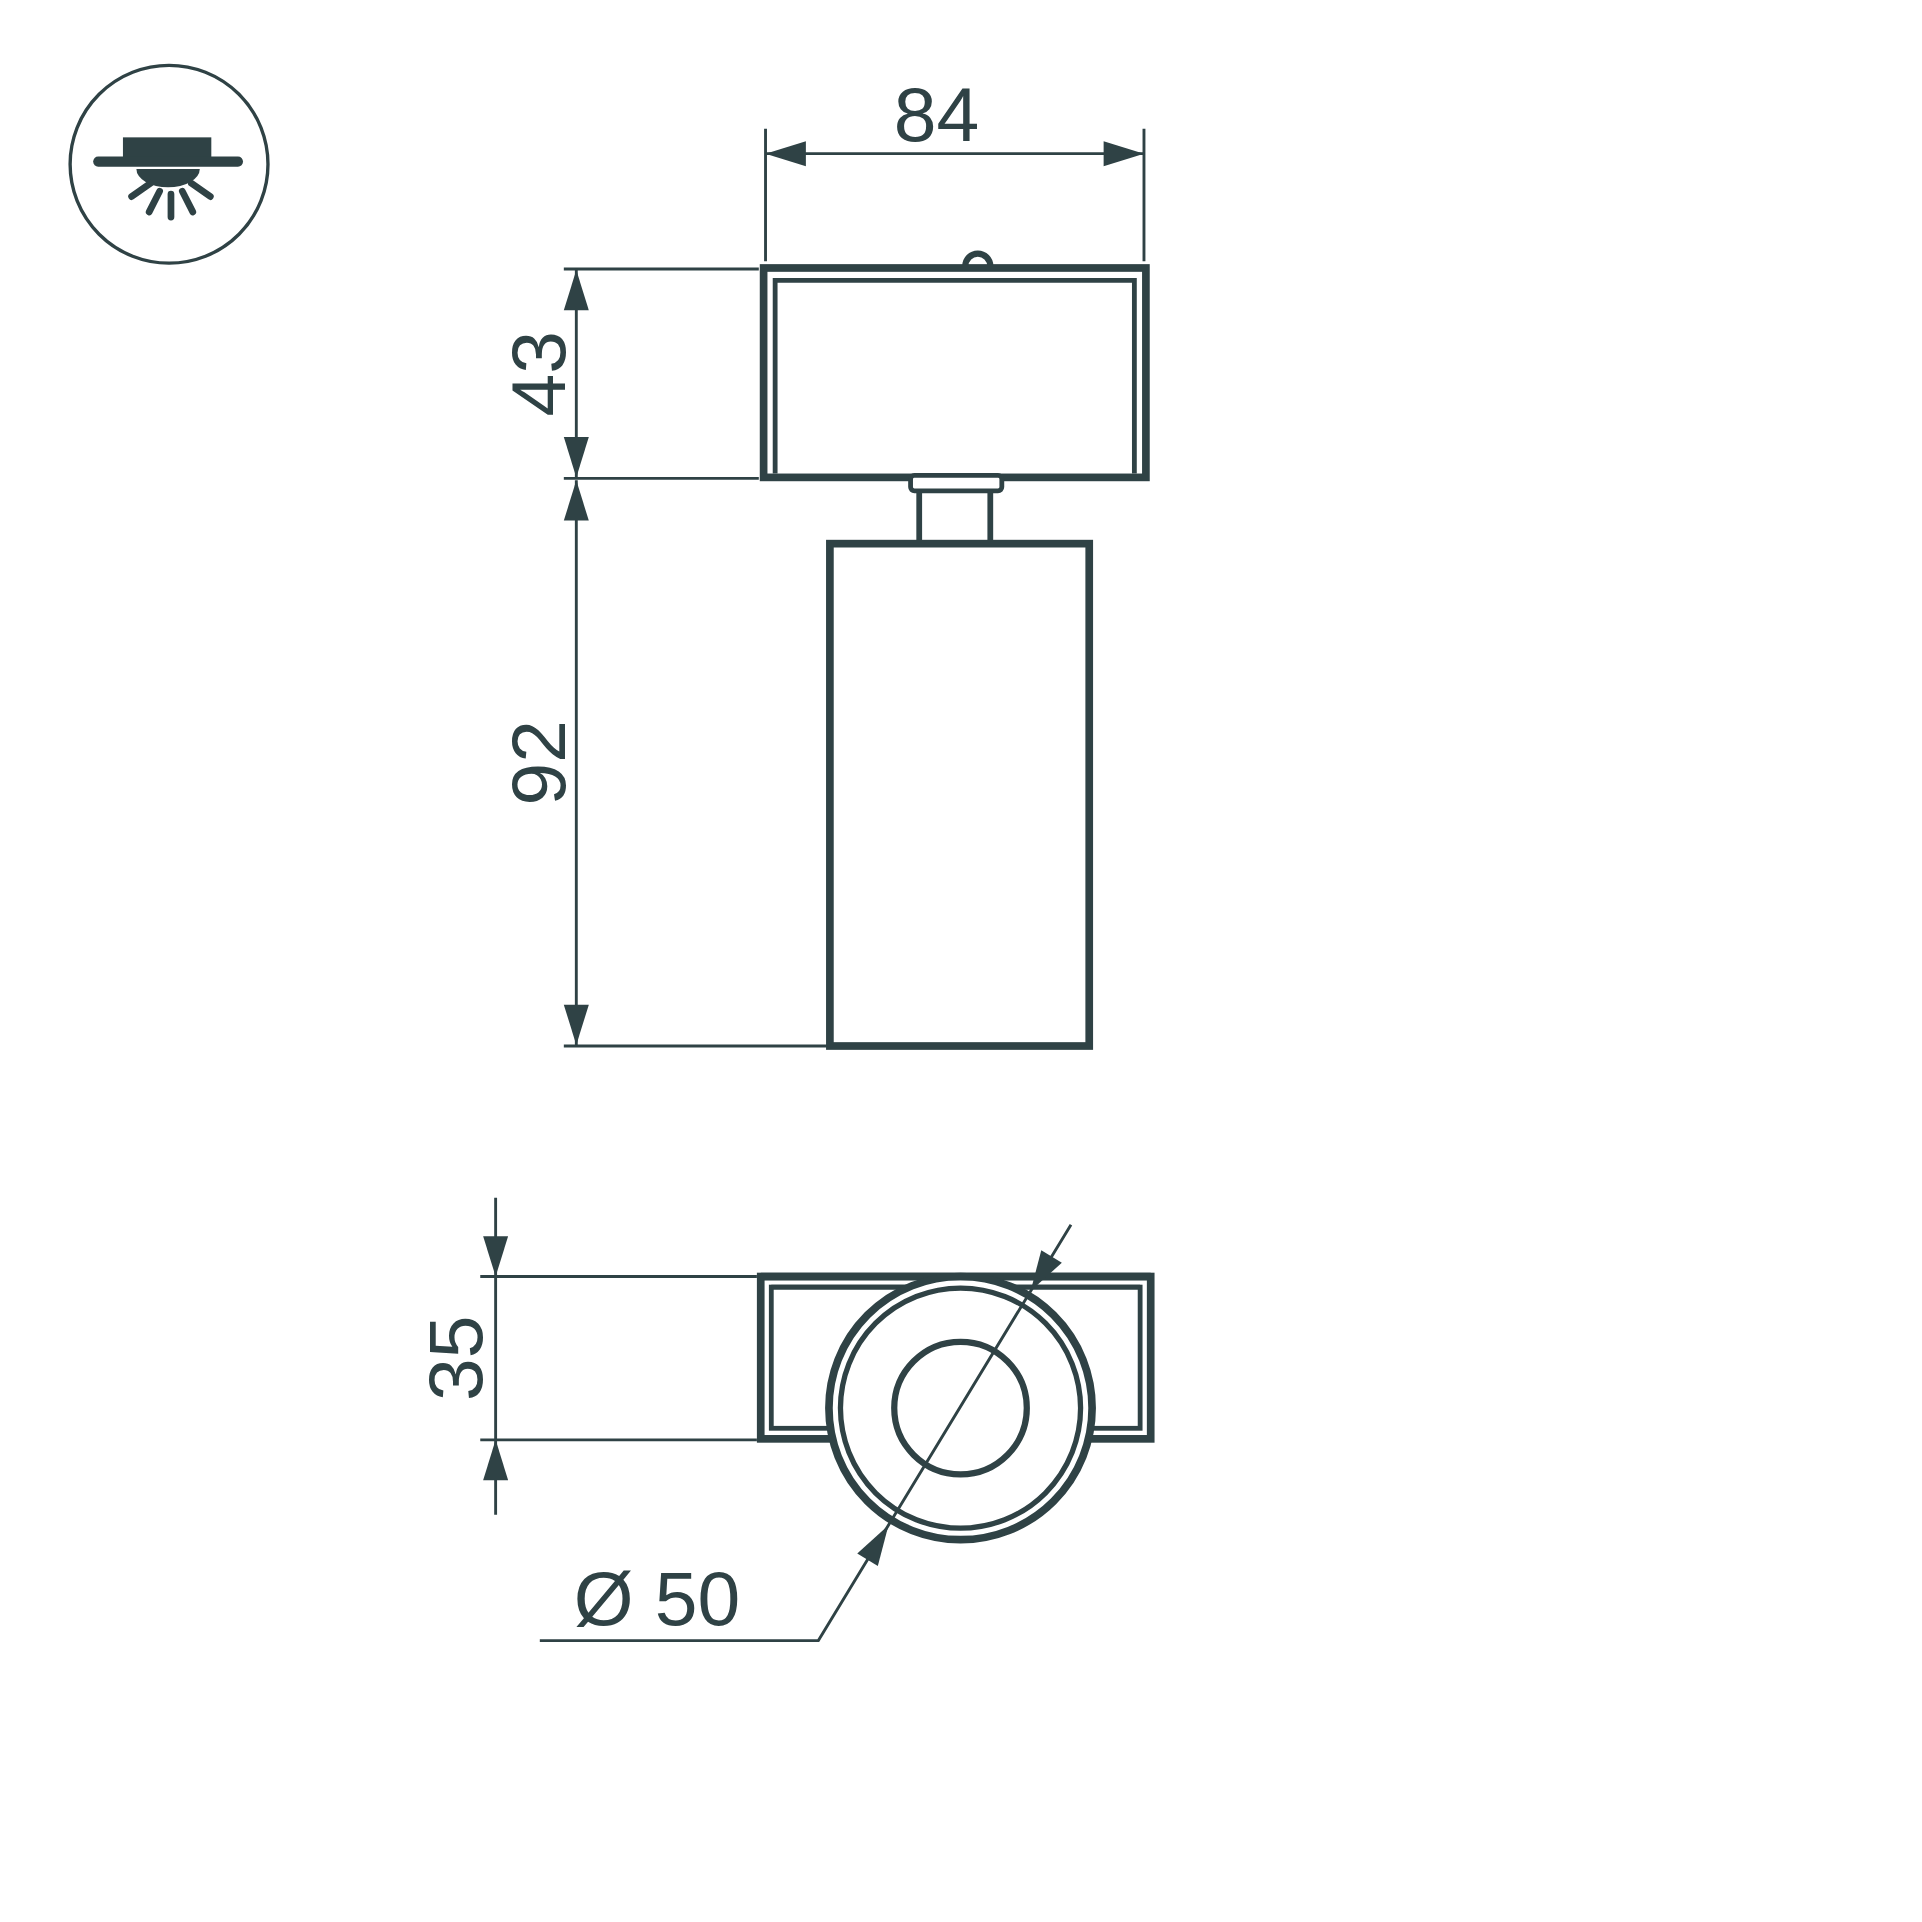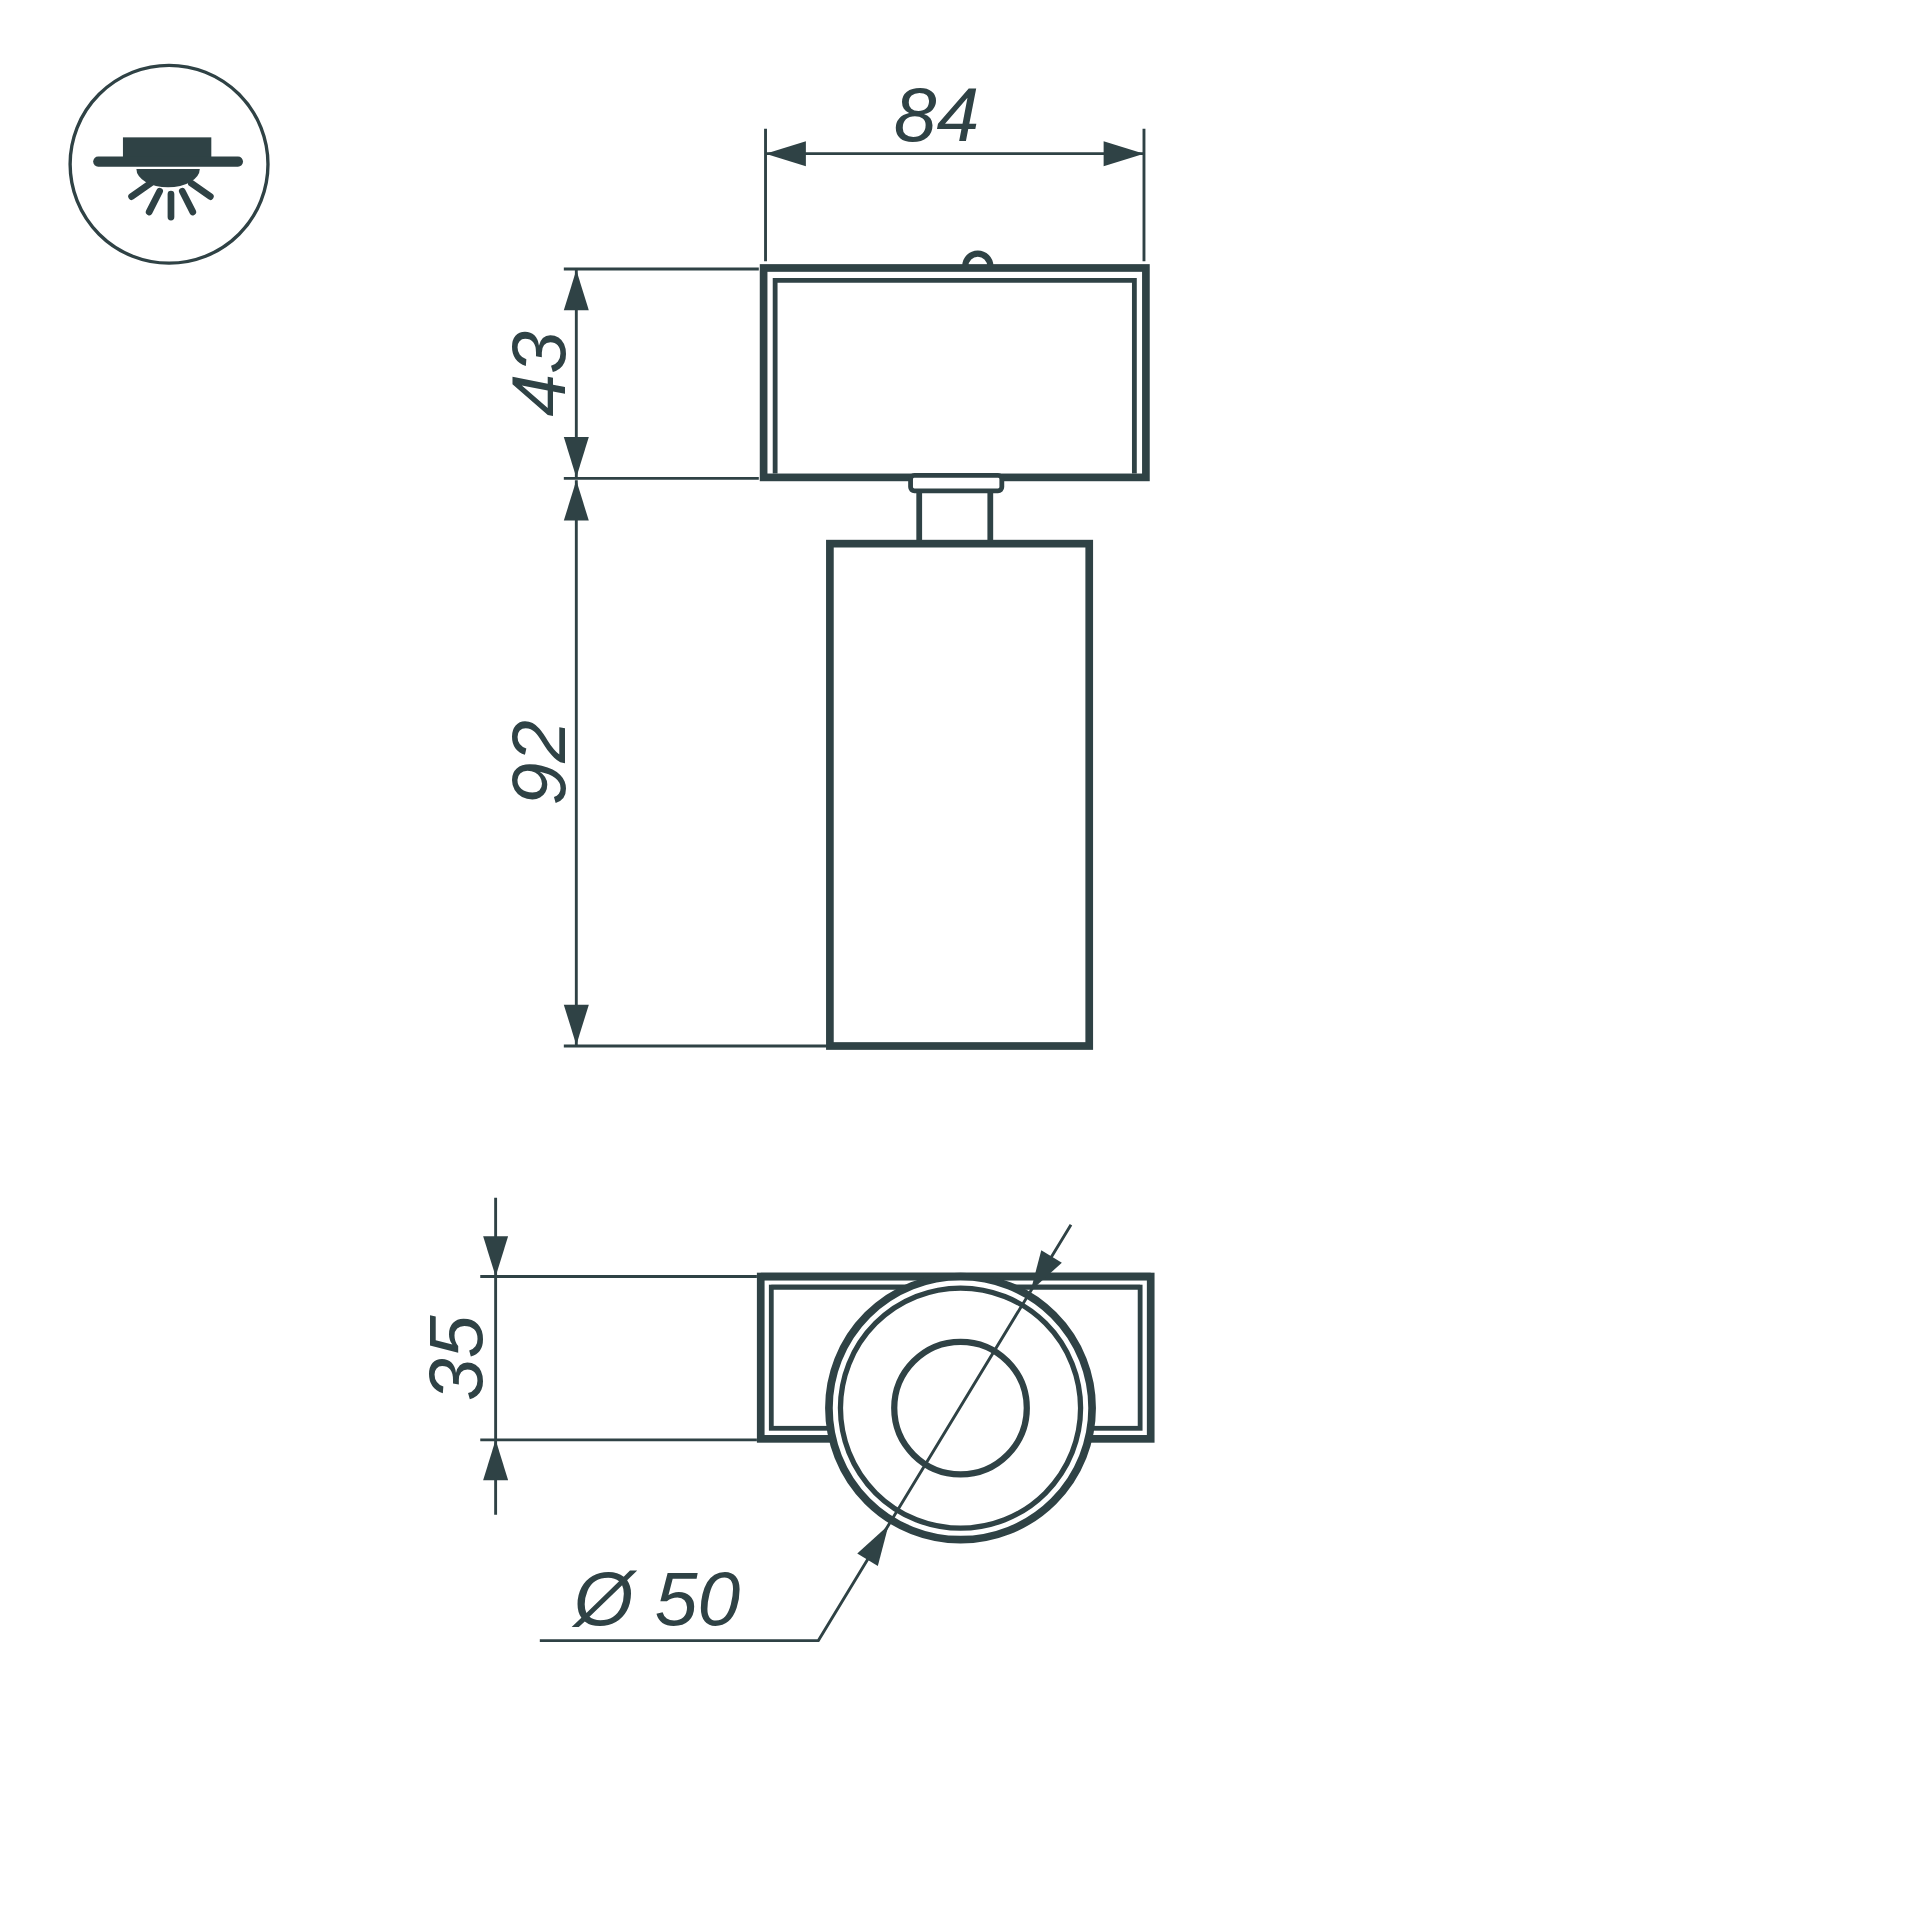--- a/index.html
+++ b/index.html
@@ -1,20 +1,20 @@
 <!DOCTYPE html>
 <html><head>
 <meta charset="utf-8">
 <style>
   :root{
     --line:#2f4245;
     --bg:#ffffff;
   }
   html,body{margin:0;padding:0;background:var(--bg);}
-  .stage{width:100vw;height:100vh;display:block;font-style:italic;}
+  .stage{width:100vw;height:100vh;display:block;}
   svg{display:block;width:100%;height:100%;}
   .stroke-thick{stroke:var(--line);stroke-width:8;fill:none;}
   .stroke-mid{stroke:var(--line);stroke-width:5;fill:none;}
   .stroke-mid2{stroke:var(--line);stroke-width:6;fill:none;}
   .stroke-thin{stroke:var(--line);stroke-width:3;fill:none;}
   .fill-bg{fill:var(--bg);}
   .fill-line{fill:var(--line);stroke:none;}
   .arrow{fill:var(--line);stroke:none;}
   .dim-text{
     font-family:"Liberation Sans", sans-serif;

